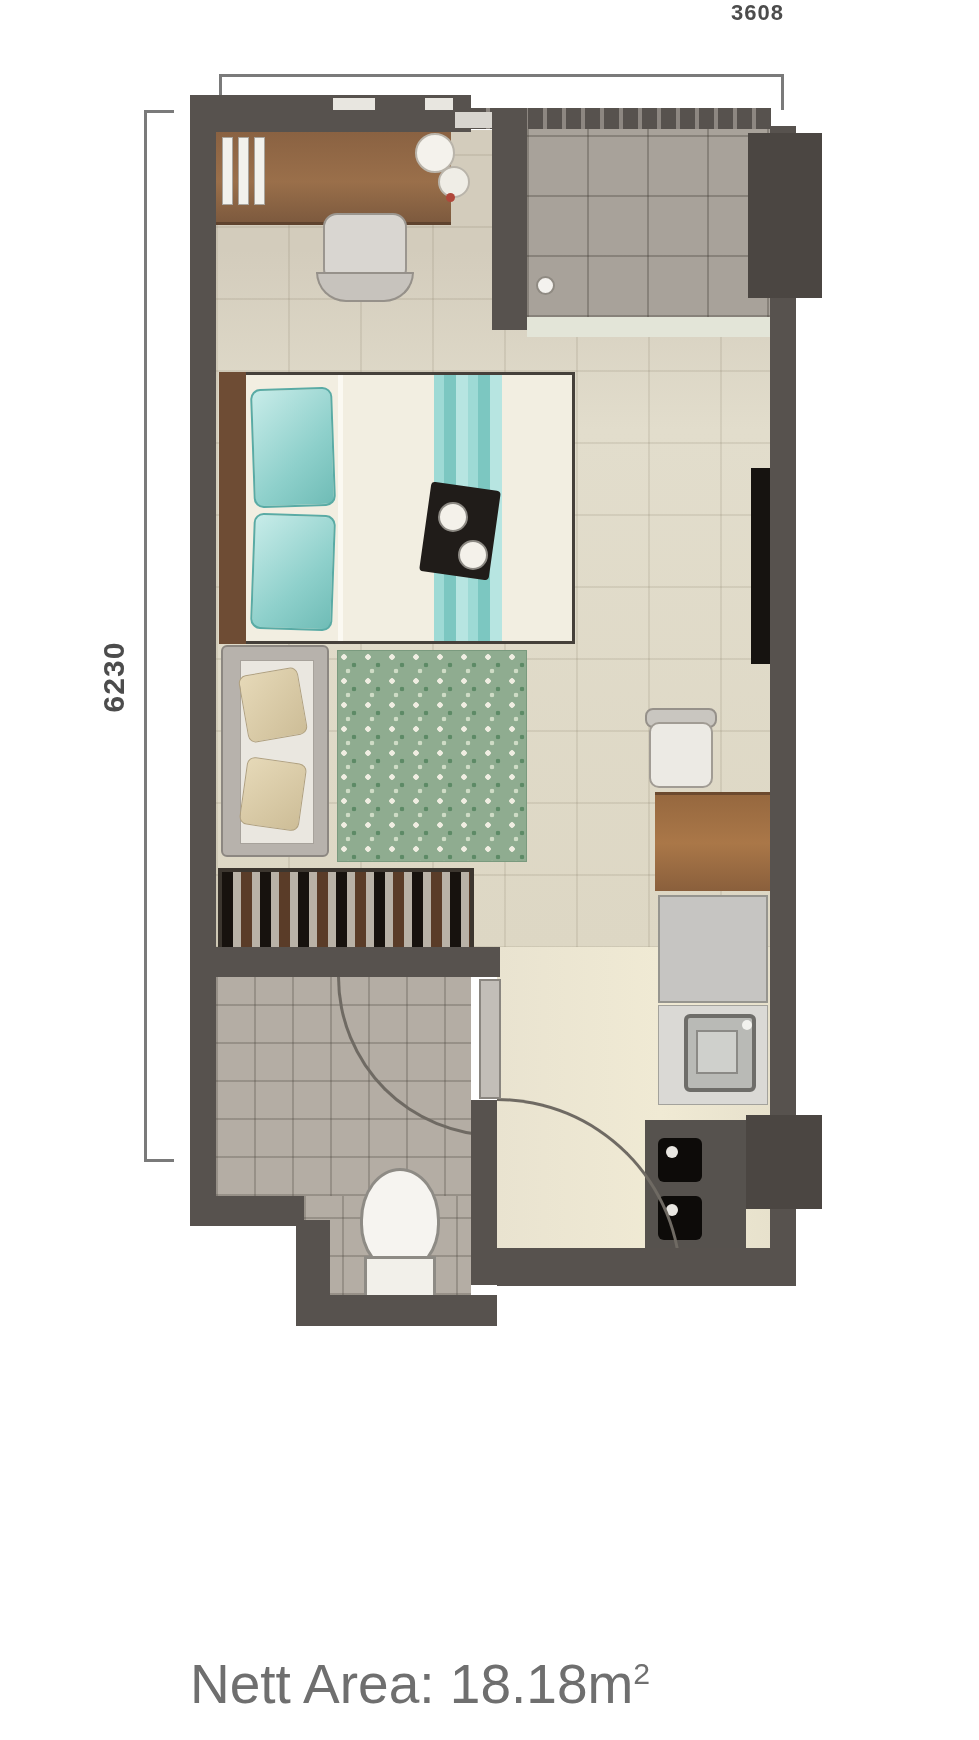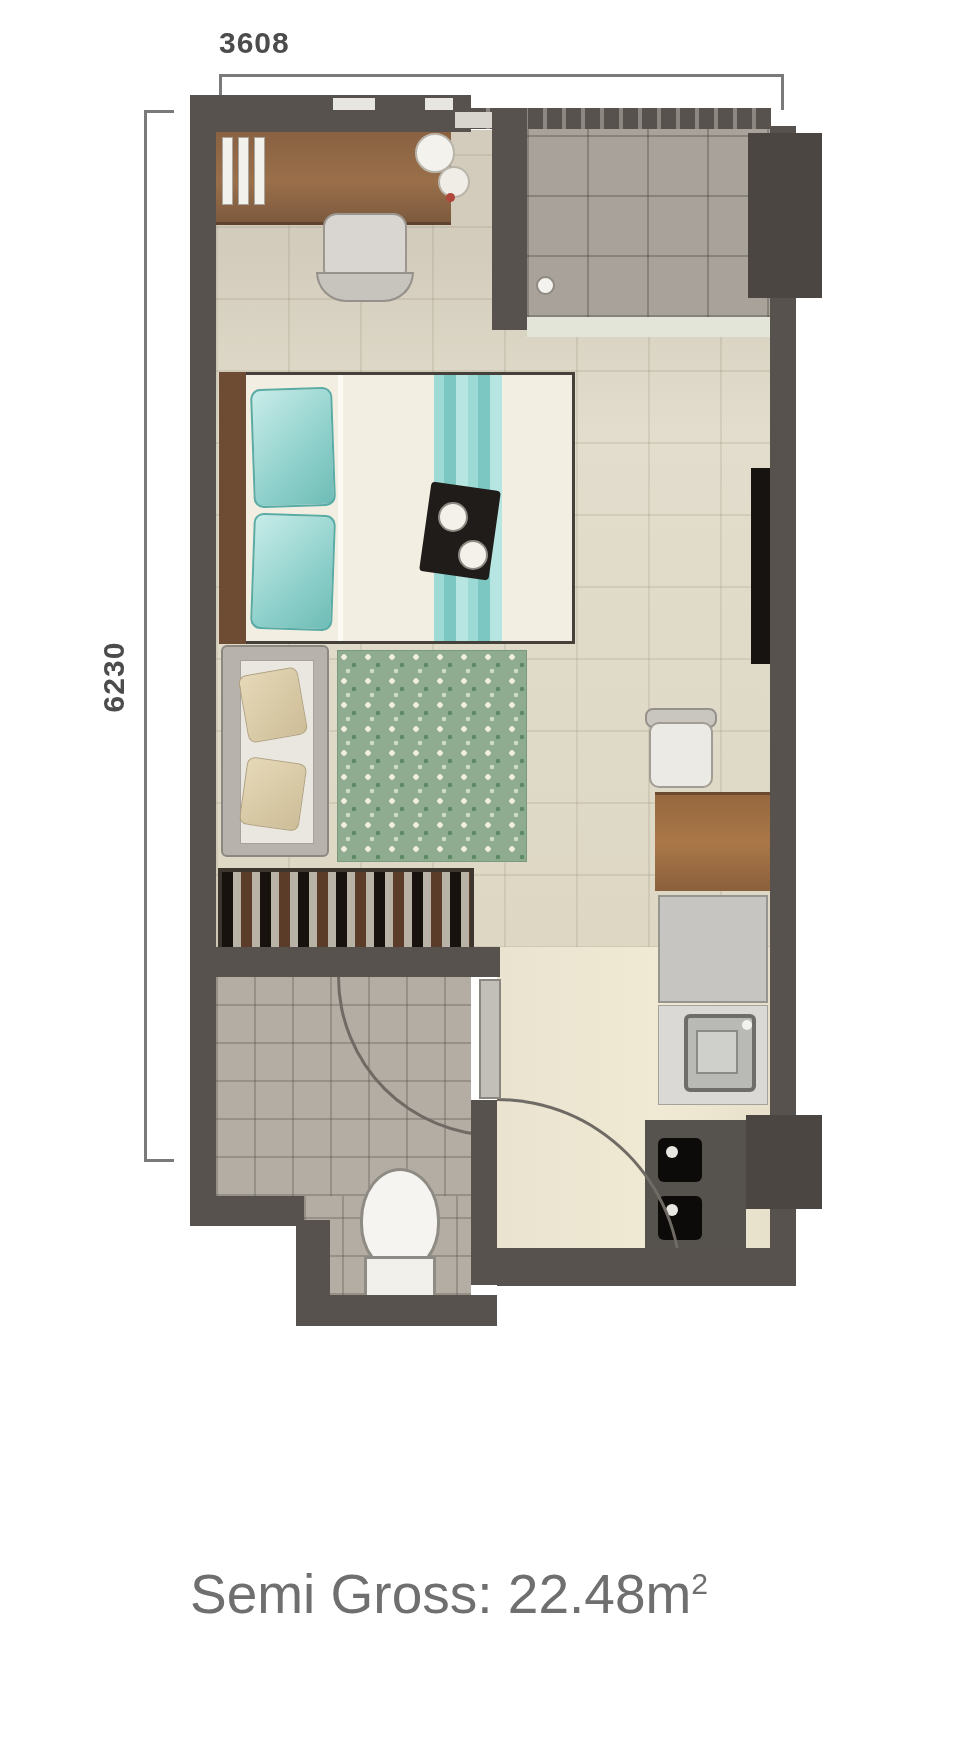--- a/index.html
+++ b/index.html
@@ -2,22 +2,22 @@
 <html><head>
 <meta charset="utf-8">
 <style>
   html,body{margin:0;padding:0;background:#ffffff;}
   #stage{position:relative;width:979px;height:1740px;background:#ffffff;overflow:hidden;
          font-family:"Liberation Sans", sans-serif;}
   .abs{position:absolute;}
 
   
   .dim-line{background:#7a7a7a;}
-  .dim-top-label{left:219px;top:26px;width:565px;text-align:left;
-    font-size:30px;font-weight:bold;color:#4c4c4c;letter-spacing:1px;}
+  .dim-top-label{left:219px;top:0;width:565px;text-align:right;
+    font-size:22px;font-weight:bold;color:#4c4c4c;letter-spacing:1px;}
   .dim-top-line{left:219px;top:74px;width:565px;height:3px;}
   .dim-tick-v{width:3px;height:36px;background:#7a7a7a;top:74px;}
   .dim-left-label{left:64px;top:660px;width:100px;text-align:center;
     font-size:30px;font-weight:bold;color:#4c4c4c;letter-spacing:1px;
     transform:rotate(-90deg);transform-origin:center;}
   .dim-left-line{left:144px;top:110px;width:3px;height:1052px;}
   .dim-tick-h{width:30px;height:3px;background:#7a7a7a;left:144px;}
 
   
   .wall{background:#57524e;}
@@ -258,17 +258,17 @@
   <div class="abs wall wall-right"></div>
   <div class="abs column-tr"></div>
   <div class="abs column-br"></div>
   <div class="abs wall wall-div-bed"></div>
   <div class="abs wall wall-div-kitchen"></div>
   <div class="abs wall wall-bottom-kitchen"></div>
   <div class="abs wall wall-bottom-bath"></div>
   <div class="abs wall niche-left"></div>
   <div class="abs wall niche-bottom"></div>
 
-  <div class="abs area-line semi">
-    <span>Semi Gross: 22.48m</span><sup>2</sup>
+  <div class="abs area-line nett">
+    <span>Nett Area: 18.18m</span><sup>2</sup>
   </div>
 
 </div>
 
 </body></html>

